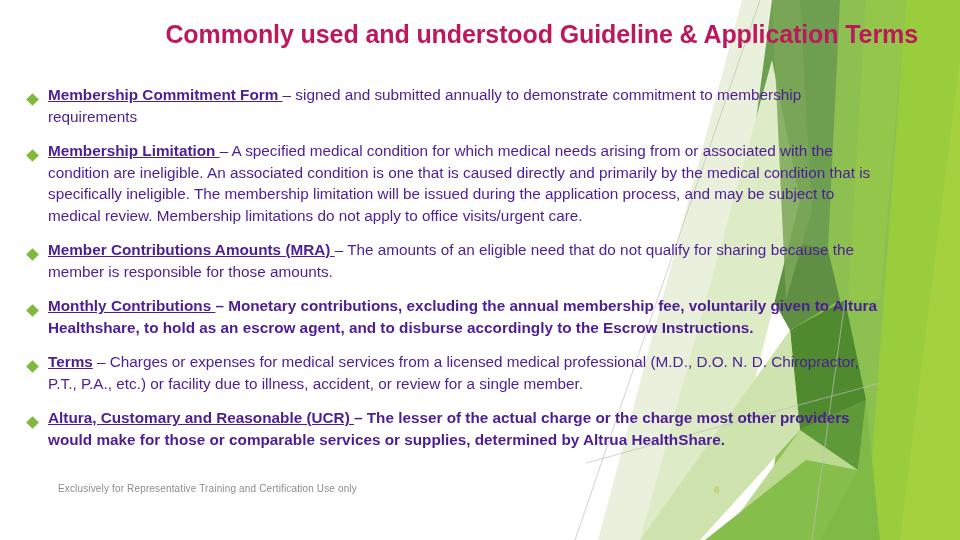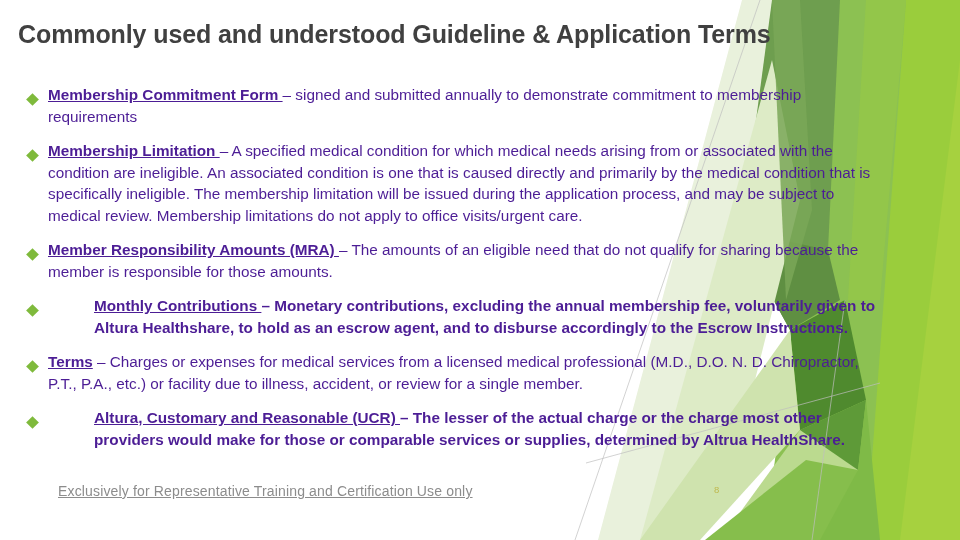--- a/index.html
+++ b/index.html
@@ -28,23 +28,24 @@
 
   
   #title {
     position: absolute;
     left: 18px;
     top: 20px;
     width: 900px;
     font-size: 25px;
     font-weight: bold;
     letter-spacing: -0.1px;
-    color: #404040;
+    color: #be185d;
     line-height: 1.15;
     white-space: nowrap;
+    text-align: right;
   }
 
   
   #body-list {
     position: absolute;
     left: 18px;
     top: 84px;
     width: 870px;
   }
   .bullet-row {
@@ -70,31 +71,30 @@
     flex: 1 1 auto;
     font-size: 15.3px;
     line-height: 21.5px;
     color: #4c1d95;
   }
   .bullet-text .term {
     font-weight: bold;
     text-decoration: underline;
     text-underline-offset: 1px;
   }
-  .heavy { font-weight: bold; margin-left: 46px; }
+  .heavy { font-weight: bold; }
 
   
   #footer-note {
     position: absolute;
     left: 58px;
     top: 483px;
-    font-size: 14px;
+    font-size: 10px;
     color: #8C8C8C;
     letter-spacing: 0.15px;
-    text-decoration: underline;
   }
   #page-number {
     position: absolute;
     left: 714px;
     top: 484px;
     font-size: 9.5px;
     color: #BFB94F;
   }
   
   .hairline { stroke: #BFBFBF; stroke-width: 0.7; fill: none; }
@@ -148,21 +148,21 @@
     <div class="bullet-row">
       <span class="bullet-marker"><i class="diamond"></i></span>
       <span class="bullet-text">
         <span class="term">Membership Limitation </span><span>– A specified medical condition for which medical needs arising from or associated with the condition are ineligible. An associated condition is one that is caused directly and primarily by the medical condition that is specifically ineligible. The membership limitation will be issued during the application process, and may be subject to medical review.  Membership limitations do not apply to office visits/urgent care.</span>
       </span>
     </div>
 
     <div class="bullet-row">
       <span class="bullet-marker"><i class="diamond"></i></span>
       <span class="bullet-text">
-        <span class="term">Member Responsibility Amounts (MRA) </span><span>– The amounts of an eligible need that do not qualify for sharing because the member is responsible for those amounts.</span>
+        <span class="term">Member Contributions Amounts (MRA) </span><span>– The amounts of an eligible need that do not qualify for sharing because the member is responsible for those amounts.</span>
       </span>
     </div>
 
     <div class="bullet-row">
       <span class="bullet-marker"><i class="diamond"></i></span>
       <span class="bullet-text heavy">
         <span class="term">Monthly Contributions </span><span>– Monetary contributions, excluding the annual membership fee, voluntarily given to Altura Healthshare, to hold as an escrow agent, and to disburse accordingly to the Escrow Instructions.</span>
       </span>
     </div>
 

